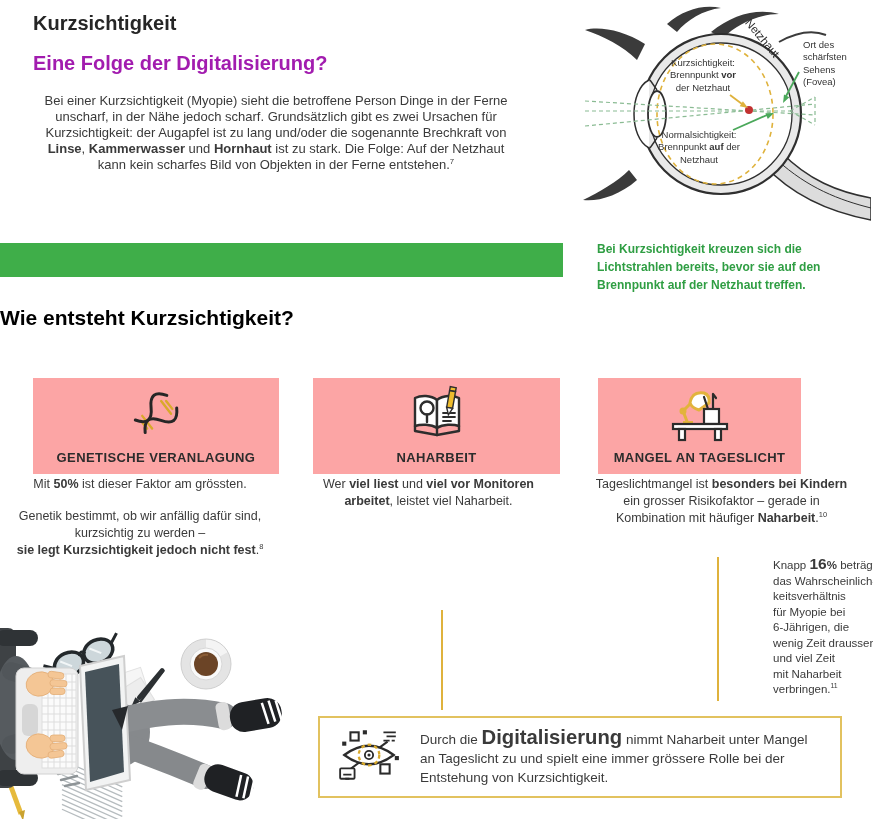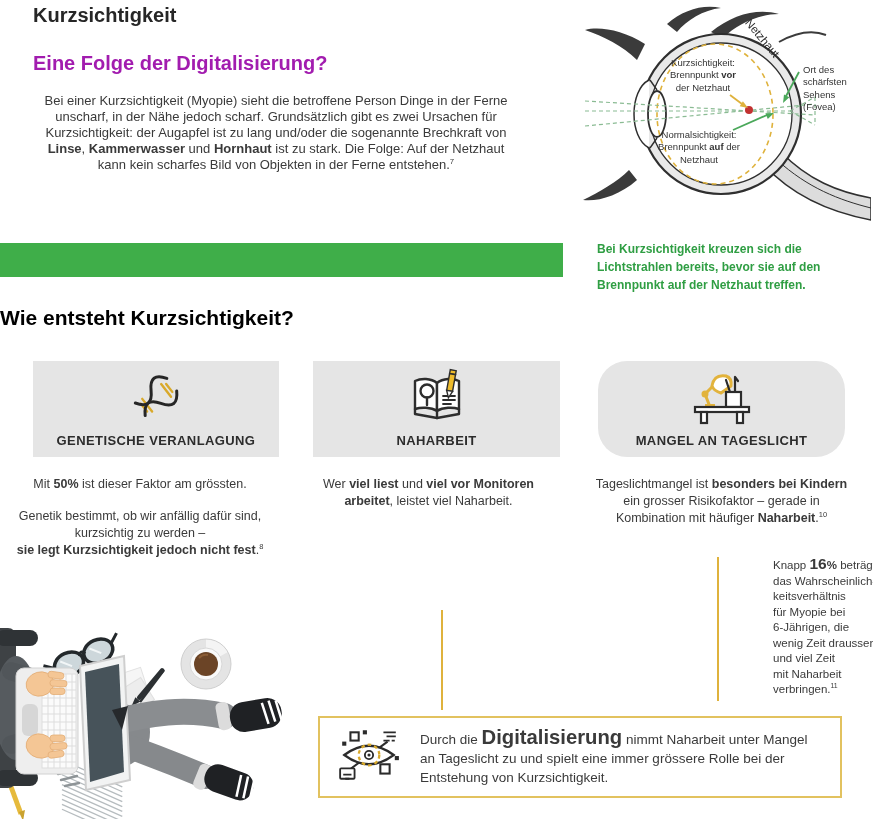--- a/index.html
+++ b/index.html
@@ -1,39 +1,39 @@
 <!DOCTYPE html>
 <html><head>
 <meta charset="utf-8">
 <style>
   html,body{margin:0;padding:0;background:#fff;}
   .page{position:relative;width:873px;height:819px;background:#fff;overflow:hidden;
         font-family:"Liberation Sans",sans-serif;color:#3a3a3a;}
   .abs{position:absolute;}
-  .title1{left:33px;top:4px;font-size:20px;font-weight:700;color:#262626;}
+  .title1{left:33px;top:12px;font-size:20px;font-weight:700;color:#262626;}
   .title2{left:33px;top:52px;font-size:20px;font-weight:700;color:#a21caf;}
   .intro{left:33px;top:80px;width:486px;font-size:13px;line-height:16px;color:#3a3a3a;text-align:center;}
   .rich{white-space:pre-line;}
   .rich .b{font-weight:700;}
   sup{font-size:0.6em;vertical-align:super;line-height:0;}
   .eye-diagram{left:583px;top:2px;width:288px;height:228px;}
   .eye-diagram svg{position:absolute;left:0;top:0;}
   .lbl{position:absolute;font-size:9.5px;line-height:1.3;color:#333;white-space:pre-line;}
   .lbl-netzhaut{left:170px;top:14px;font-size:11.5px;color:#2b2b2b;transform:rotate(50deg);transform-origin:left top;}
-  .lbl-fovea{left:220px;top:37px;width:64px;text-align:left;margin-top:25px;}
+  .lbl-fovea{left:220px;top:37px;width:64px;text-align:left;}
   .lbl-myopia{left:66px;top:55px;width:108px;text-align:center;}
   .lbl-normal{left:60px;top:127px;width:112px;text-align:center;}
   .green-bar{left:0;top:243px;width:563px;height:34px;background:#3fae49;}
   .green-note{left:597px;top:240px;width:236px;font-size:12px;font-weight:700;line-height:1.5;
               color:#2f9e43;white-space:pre-line;}
   .section-heading{left:0;top:306px;width:873px;text-align:left;font-size:21px;font-weight:700;color:#000000;}
-  .card{top:361px;height:96px;background:#e5e5e5;}
+  .card{top:378px;height:96px;background:#fca5a5;}
   .card-1{left:33px;width:246px;}
   .card-2{left:313px;width:247px;}
-  .card-3{left:598px;width:247px;border-radius:29px;}
+  .card-3{left:598px;width:203px;}
   .card .icon-wrap{position:absolute;left:0;top:6px;width:100%;text-align:center;}
   .card .card-label{position:absolute;left:0;bottom:9px;width:100%;text-align:center;
                     font-size:13px;font-weight:700;letter-spacing:0.4px;color:#2c2c2c;}
   .col{top:476px;font-size:12.5px;line-height:17px;text-align:center;color:#3a3a3a;}
   .col p{margin:0 0 15px 0;}
   .col-1{left:12px;width:256px;}
   .col-2{left:300px;width:257px;}
   .col-3{left:593px;width:257px;}
   .vline{width:2px;background:#dfb23c;}
   .vline-col2{left:441px;top:610px;height:100px;}

